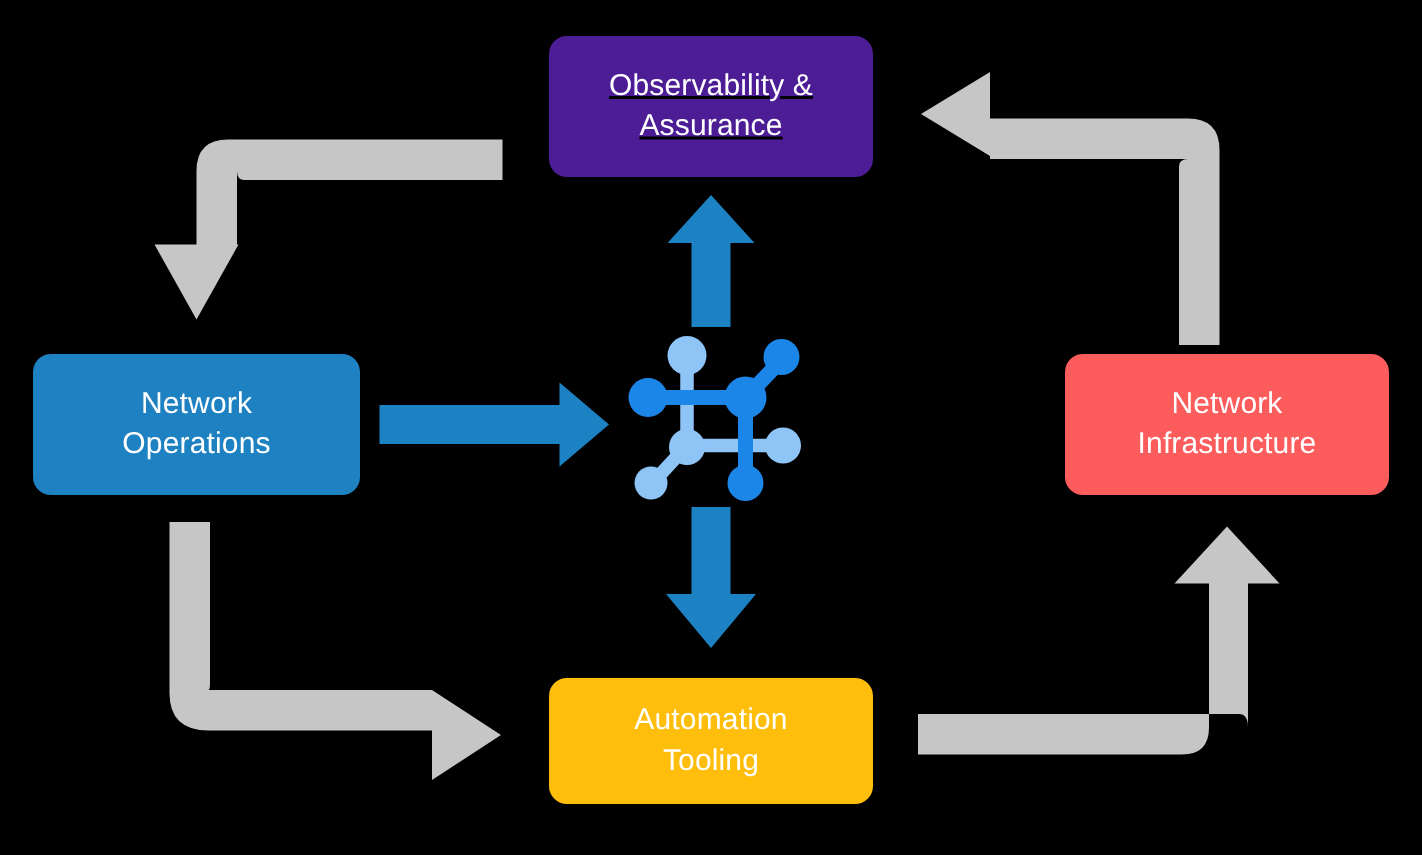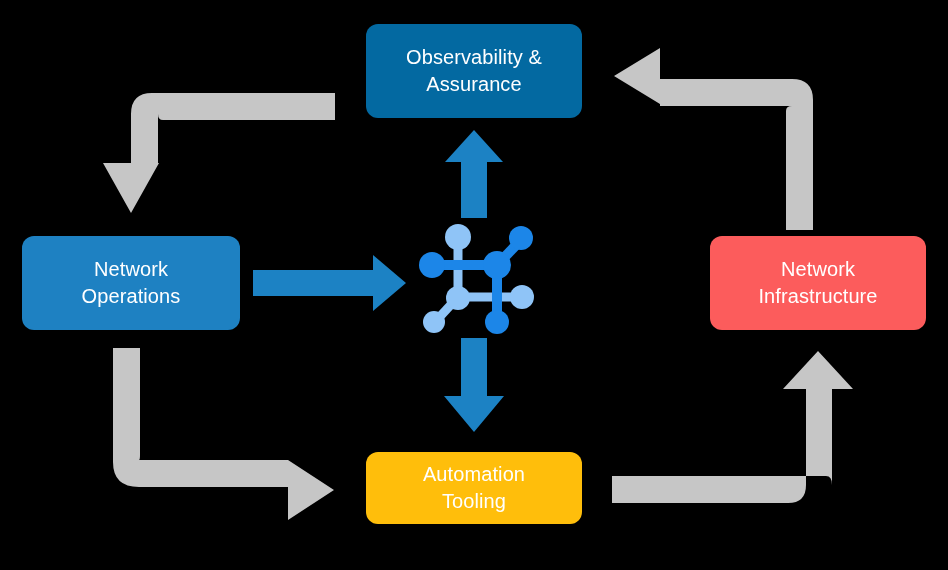--- a/index.html
+++ b/index.html
@@ -35,21 +35,21 @@
     font-family: "Liberation Sans", sans-serif;
     font-size: 20px;
     line-height: 1.35;
     text-align: center;
     white-space: pre-line;
     letter-spacing: 0.1px;
   }
   #box-observability { left: 366px; top: 24px;  width: 216px; height: 94px; }
   #box-operations    { left: 22px;  top: 236px; width: 218px; height: 94px; }
   #box-infrastructure{ left: 710px; top: 236px; width: 216px; height: 94px; }
-  #box-automation    { left: 366px; top: 452px; width: 216px; height: 72px; }
+  #box-automation    { left: 366px; top: 452px; width: 216px; height: 84px; }
 </style>
 </head>
 <body>
 
 <div id="canvas" style="background: rgb(0, 0, 0);">
 
   <svg class="layer" viewBox="0 0 948 570">
 
     <path fill="#c6c6c6" d="M 335,57 L 335,93 L 152,93 Q 131,93 131,114 L 131,163 L 103,163 L 131,213 L 159,163 L 158,163 L 158,114 Q 158,120 163,120 L 335,120 L 335,57 Z"></path>
 
@@ -85,21 +85,21 @@
       <circle cx="458" cy="298" r="12" fill="#8fc4f7"></circle>
       <circle cx="522" cy="297" r="12" fill="#8fc4f7"></circle>
       <circle cx="434" cy="322" r="11" fill="#8fc4f7"></circle>
       <circle cx="432" cy="265" r="13" fill="#1c86e8"></circle>
       <circle cx="497" cy="265" r="14" fill="#1c86e8"></circle>
       <circle cx="521" cy="238" r="12" fill="#1c86e8"></circle>
       <circle cx="497" cy="322" r="12" fill="#1c86e8"></circle>
     </g>
   </svg>
 
-  <div class="node-box" id="box-observability" style="background: #0369a1;">
+  <div class="node-box" id="box-observability" style="background: #4c1d95; text-decoration: underline;">
     <span class="node-label">Observability &amp;
 Assurance</span>
   </div>
 
   <div class="node-box" id="box-operations" style="background: rgb(30, 129, 194);">
     <span class="node-label">Network
 Operations</span>
   </div>
 
   <div class="node-box" id="box-infrastructure" style="background: rgb(252, 92, 92);">

